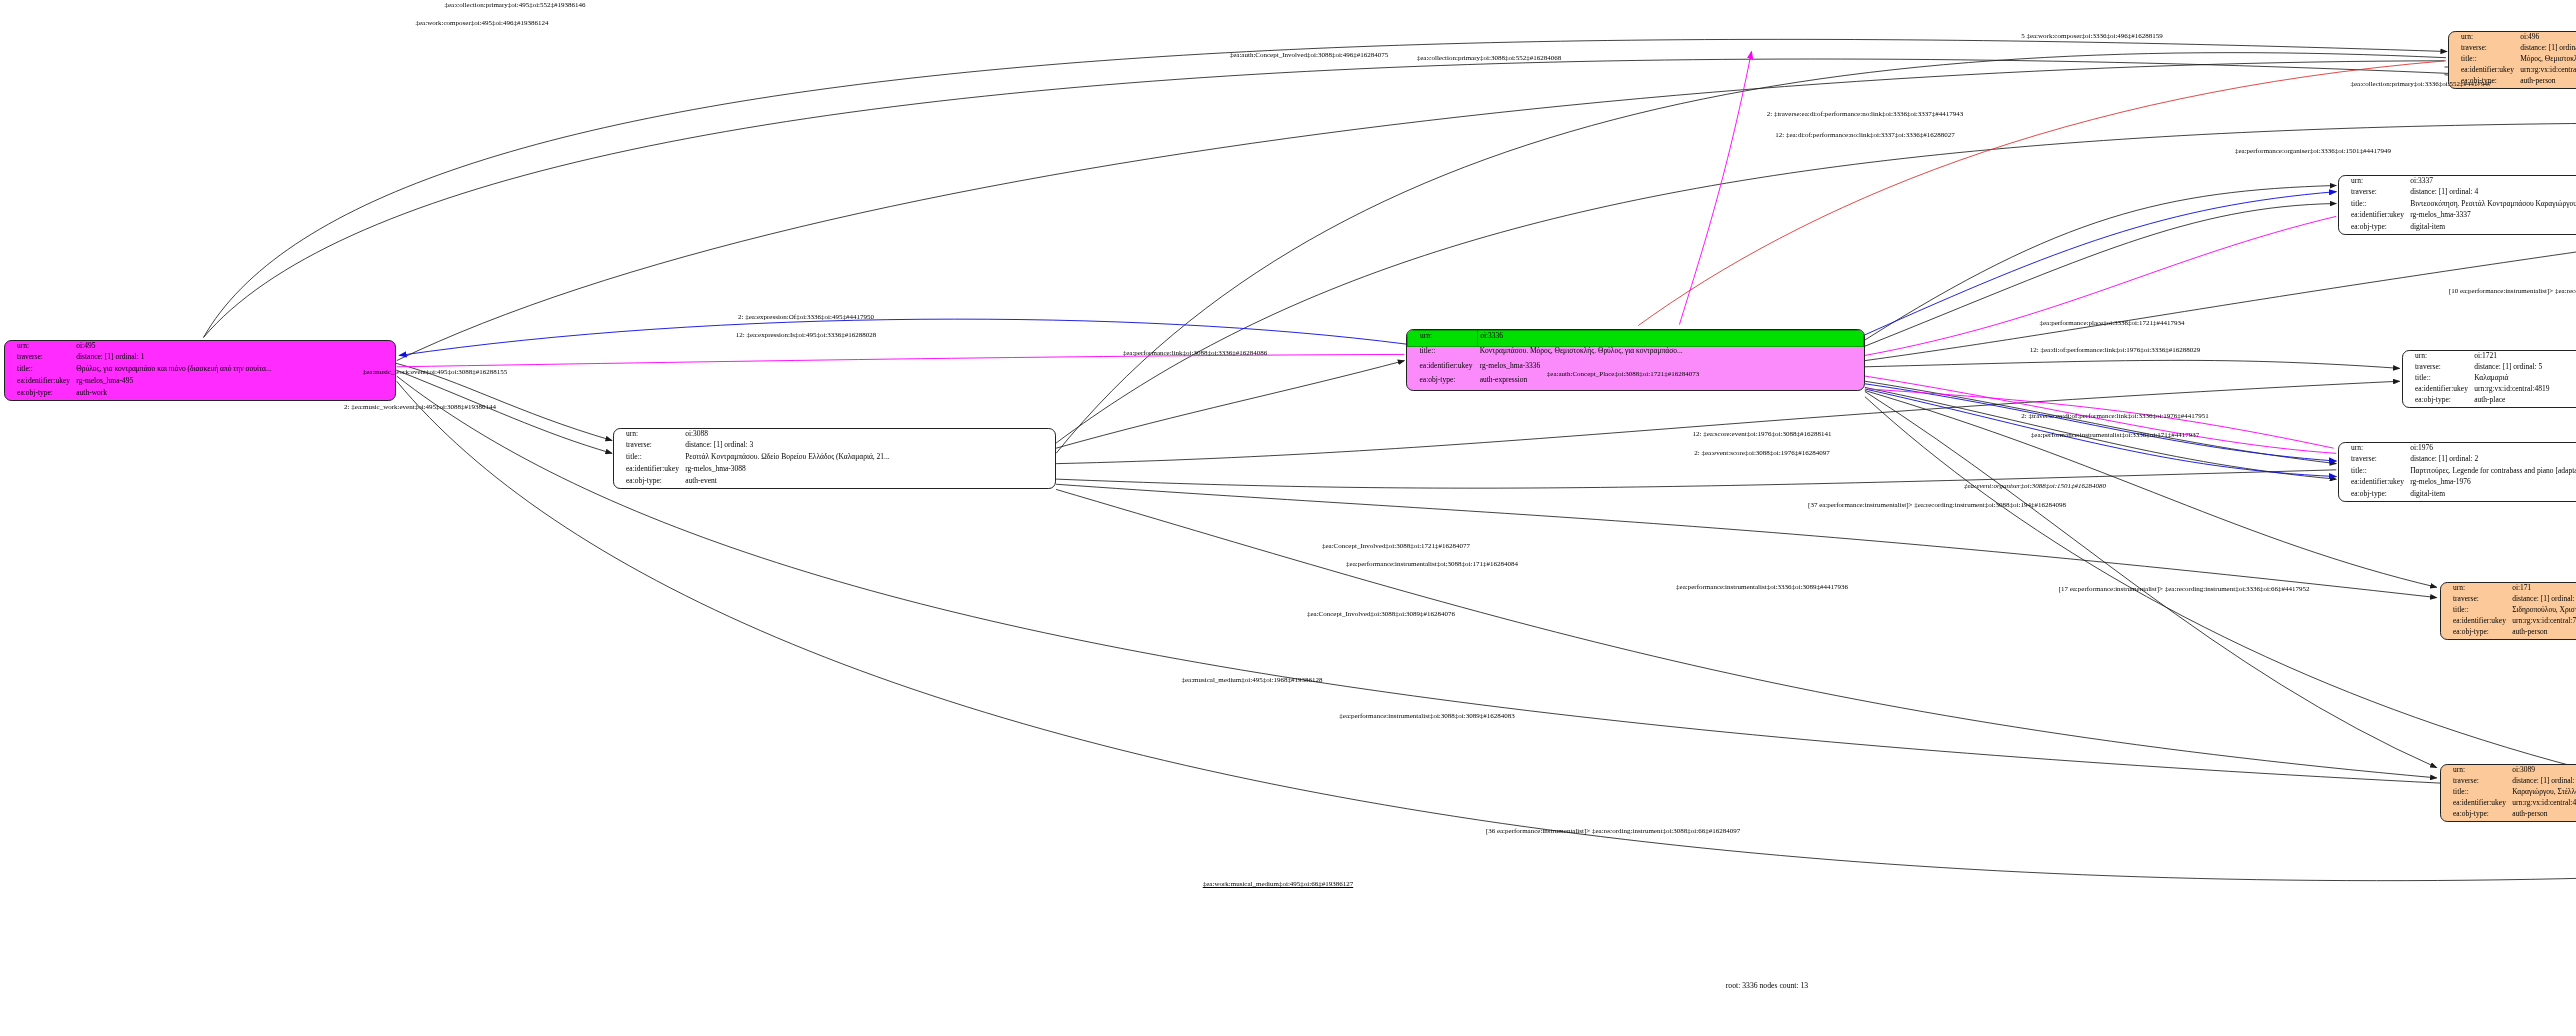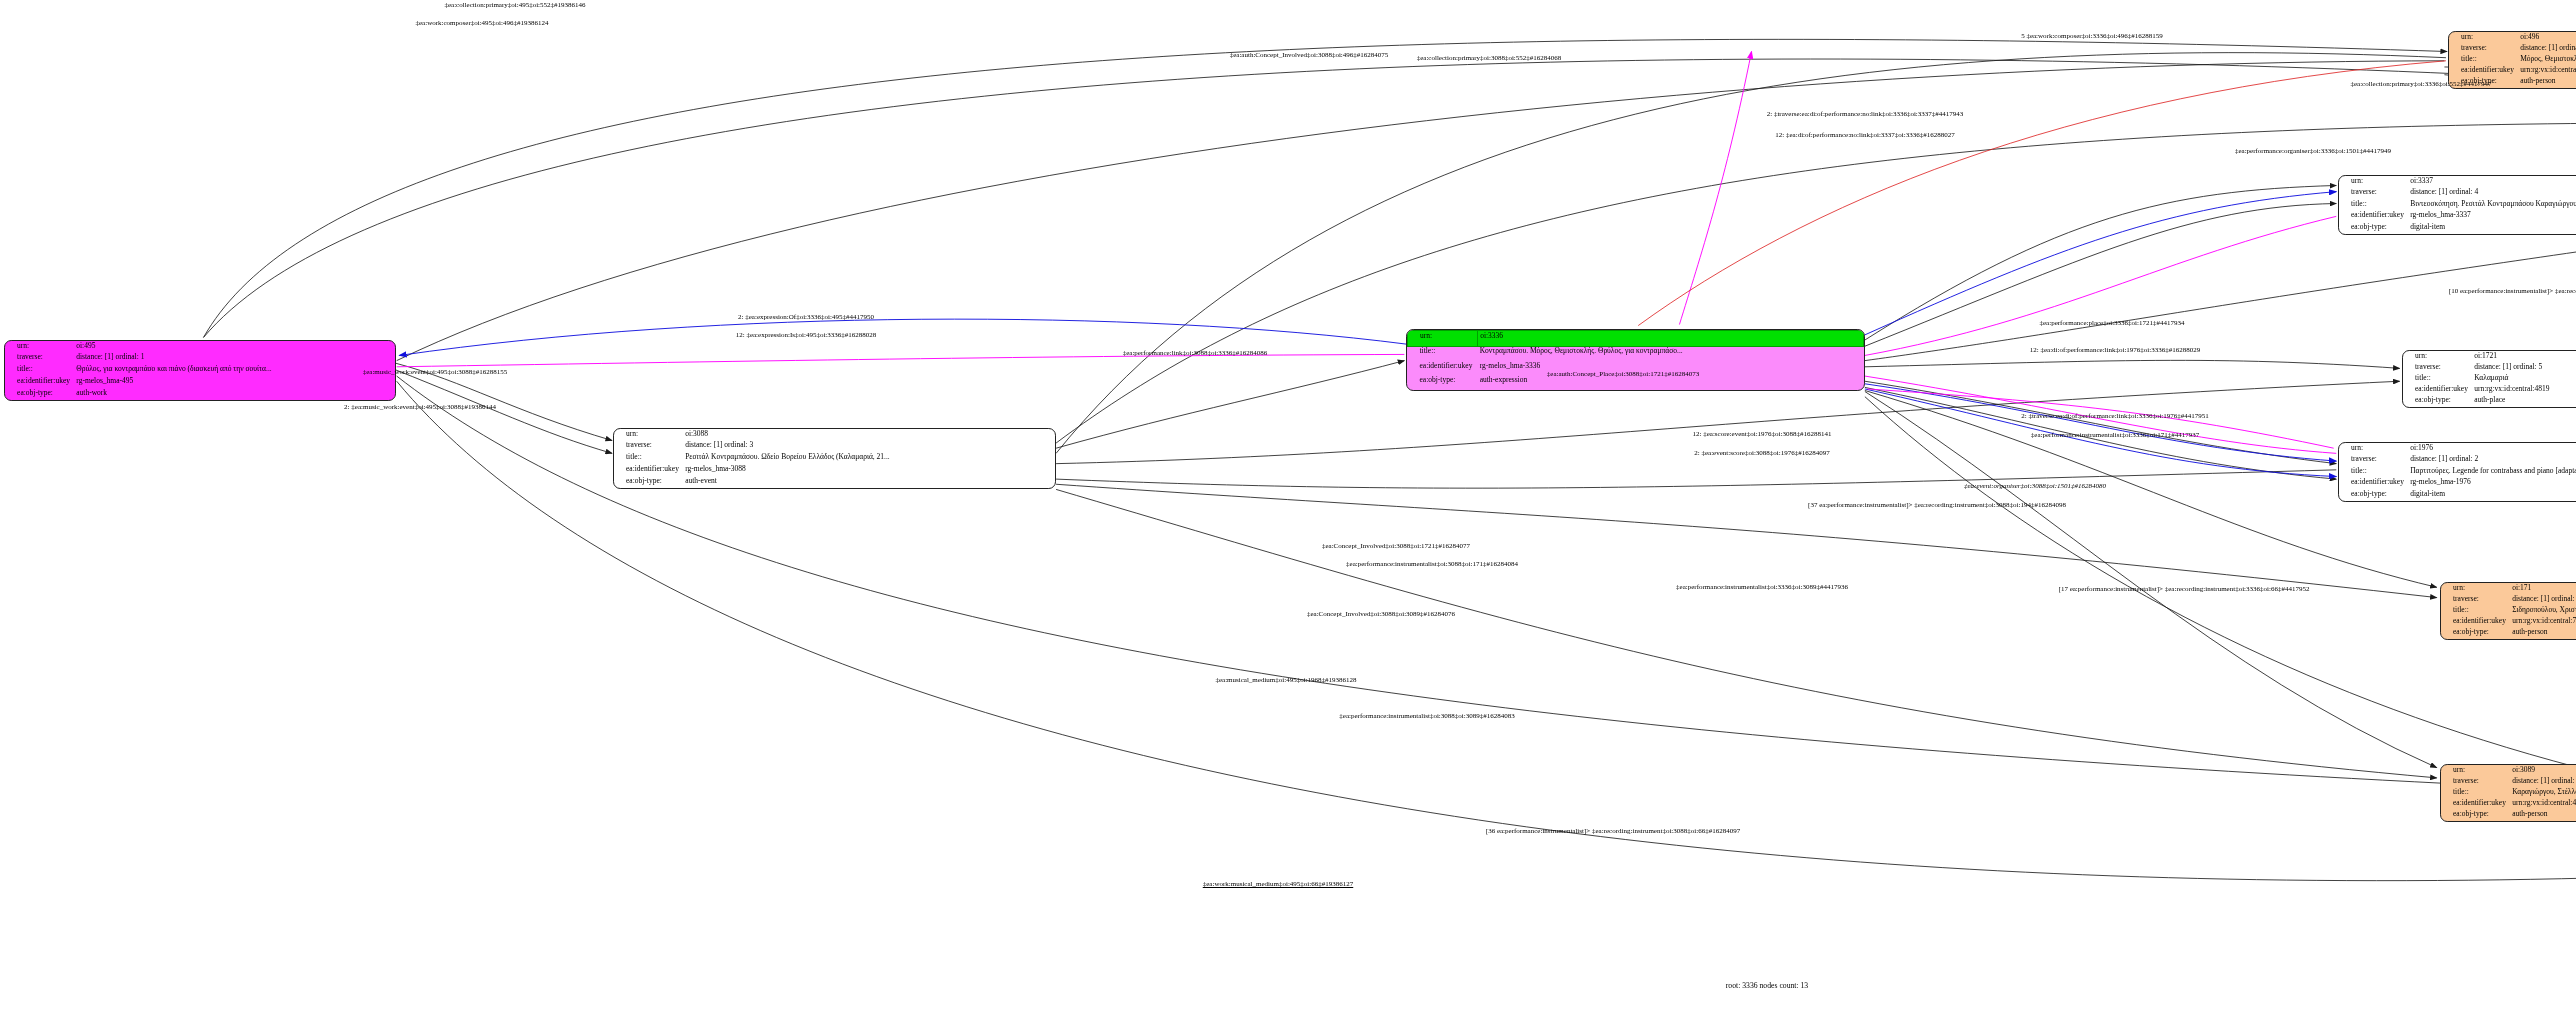--- a/index.html
+++ b/index.html
@@ -363,21 +363,21 @@
       <div class="edge-label" style="left: 420px; top: 407px;">2: ‡ea:music_work:event‡oi:495‡oi:3088‡#19386144</div>
       <div class="edge-label" style="left: 1762px; top: 434px;">12: ‡ea:score:event‡oi:1976‡oi:3088‡#16288141</div>
       <div class="edge-label" style="left: 1762px; top: 453px;">2: ‡ea:event:score‡oi:3088‡oi:1976‡#16284097</div>
       <div class="edge-label" style="left: 2035px; top: 486px; font-style: italic;">‡ea:event:organiser‡oi:3088‡oi:1501‡#16284080</div>
       <div class="edge-label" style="left: 1937px; top: 505px;">[37 ea:performance:instrumentalist]&gt; ‡ea:recording:instrument‡oi:3088‡oi:194‡#16284098</div>
       <div class="edge-label" style="left: 1396px; top: 546px;">‡ea:Concept_Involved‡oi:3088‡oi:1721‡#16284077</div>
       <div class="edge-label" style="left: 1432px; top: 564px;">‡ea:performance:instrumentalist‡oi:3088‡oi:171‡#16284084</div>
       <div class="edge-label" style="left: 2184px; top: 589px;">[17 ea:performance:instrumentalist]&gt; ‡ea:recording:instrument‡oi:3336‡oi:66‡#4417952</div>
       <div class="edge-label" style="left: 1762px; top: 587px;">‡ea:performance:instrumentalist‡oi:3336‡oi:3089‡#4417936</div>
       <div class="edge-label" style="left: 1381px; top: 614px;">‡ea:Concept_Involved‡oi:3088‡oi:3089‡#16284076</div>
-      <div class="edge-label" style="left: 1252px; top: 680px; margin-left: 34px;">‡ea:musical_medium‡oi:495‡oi:1968‡#19386128</div>
+      <div class="edge-label" style="left: 1252px; top: 680px;">‡ea:musical_medium‡oi:495‡oi:1968‡#19386128</div>
       <div class="edge-label" style="left: 1427px; top: 716px;">‡ea:performance:instrumentalist‡oi:3088‡oi:3089‡#16284083</div>
       <div class="edge-label" style="left: 1613px; top: 831px;">[36 ea:performance:instrumentalist]&gt; ‡ea:recording:instrument‡oi:3088‡oi:66‡#16284097</div>
       <div class="edge-label" style="left: 1278px; top: 884px; text-decoration: underline;">‡ea:work:musical_medium‡oi:495‡oi:66‡#19386127</div>
     </div>
 
   <div id="footer" style="left:1767px;top:981px;">root: 3336  nodes count: 13</div>
 </div>
 
 
 </body></html>

